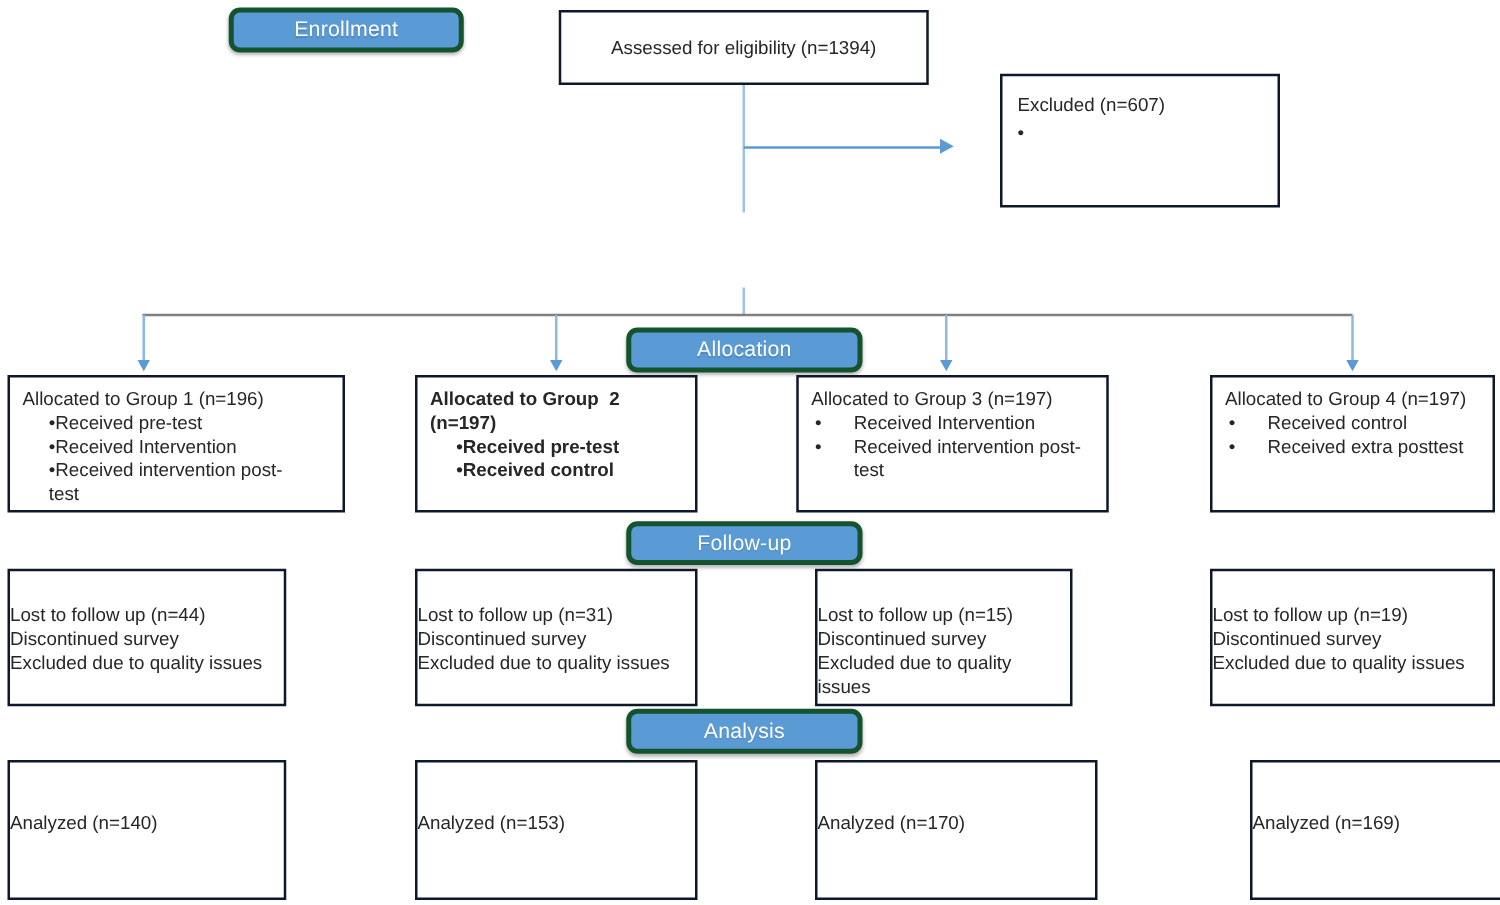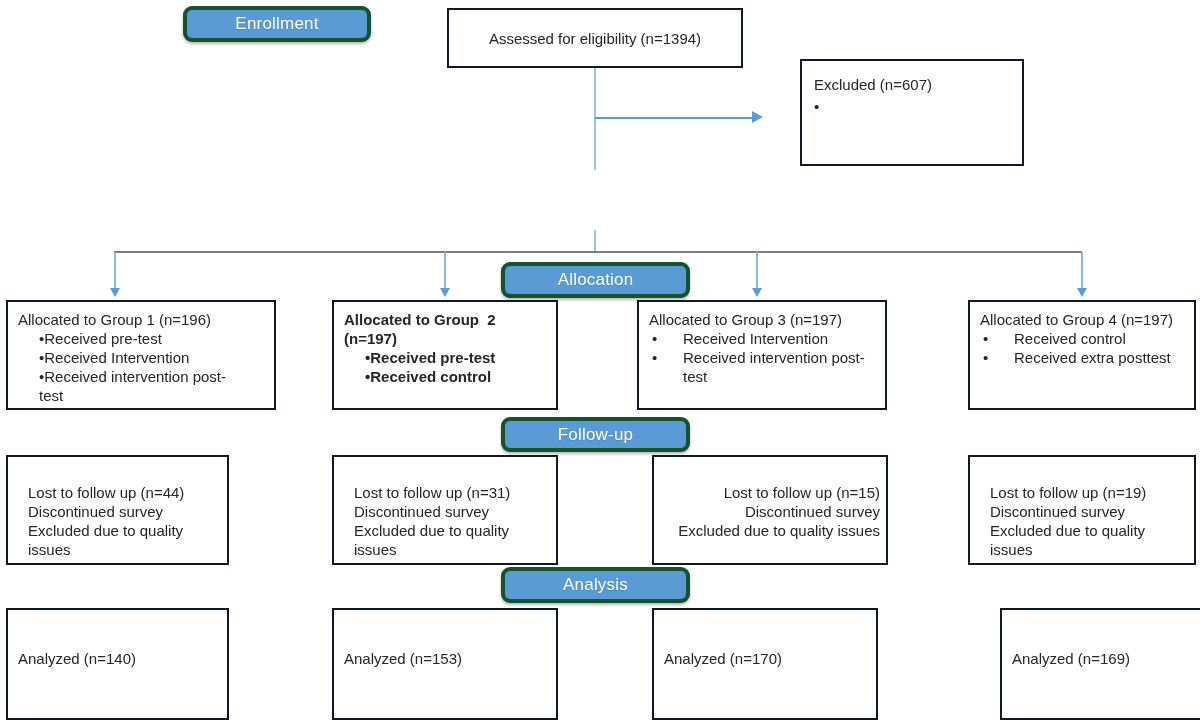--- a/index.html
+++ b/index.html
@@ -26,22 +26,22 @@
   .bullet-tight{margin-left:31px;padding-right:4px;}
   .bullet-tight .b-marker{display:inline;}
   .bullet-tight .b-text{display:inline;white-space:pre-wrap;}
   .bullet-spaced{display:flex;padding-left:10px;}
   .bullet-spaced .b-marker{width:34px;flex:0 0 34px;padding-left:3px;box-sizing:border-box;}
   .bullet-spaced .b-text{flex:1;white-space:pre-wrap;}
   .excl-title{padding:14px 6px 0 12px;}
   .excl-bullet{display:flex;padding-left:10px;margin-top:2px;line-height:22px;}
   .excl-bullet .b-marker{width:22px;flex:0 0 22px;text-align:left;padding-left:2px;box-sizing:border-box;}
   .excl-bullet .b-text{flex:1;white-space:pre-wrap;}
-  .fu-box{padding:26px 6px 0 20px;}
-  .an-box{display:flex;align-items:center;padding-left:10px;padding-bottom:12px;}
+  .fu-box{padding:26px 6px 0 0;}
+  .an-box{display:flex;align-items:center;padding-left:0;padding-bottom:12px;}
   
   .line{position:absolute;}
   .head-down{position:absolute;width:0;height:0;border-left:5px solid transparent;
     border-right:5px solid transparent;border-top:9px solid #5B9BD5;}
   .head-right{position:absolute;width:0;height:0;border-top:6px solid transparent;
     border-bottom:6px solid transparent;border-left:11px solid #5B9BD5;}
 </style>
 </head>
 <body>
 
@@ -129,21 +129,21 @@
   <div class="nbox fu-box" style="left:6px;top:455px;width:223px;height:110px;">
     <div>Lost to follow up (n=44)</div>
     <div>Discontinued survey</div>
     <div>Excluded due to quality issues</div>
   </div>
   <div class="nbox fu-box" style="left:332px;top:455px;width:226px;height:110px;">
     <div>Lost to follow up (n=31)</div>
     <div>Discontinued survey</div>
     <div>Excluded due to quality issues</div>
   </div>
-  <div class="nbox fu-box" style="left:652px;top:455px;width:236px;height:110px;text-align:right;">
+  <div class="nbox fu-box" style="left:652px;top:455px;width:206px;height:110px;">
     <div>Lost to follow up (n=15)</div>
     <div>Discontinued survey</div>
     <div>Excluded due to quality issues</div>
   </div>
   <div class="nbox fu-box" style="left:968px;top:455px;width:228px;height:110px;">
     <div>Lost to follow up (n=19)</div>
     <div>Discontinued survey</div>
     <div>Excluded due to quality issues</div>
   </div>
 

